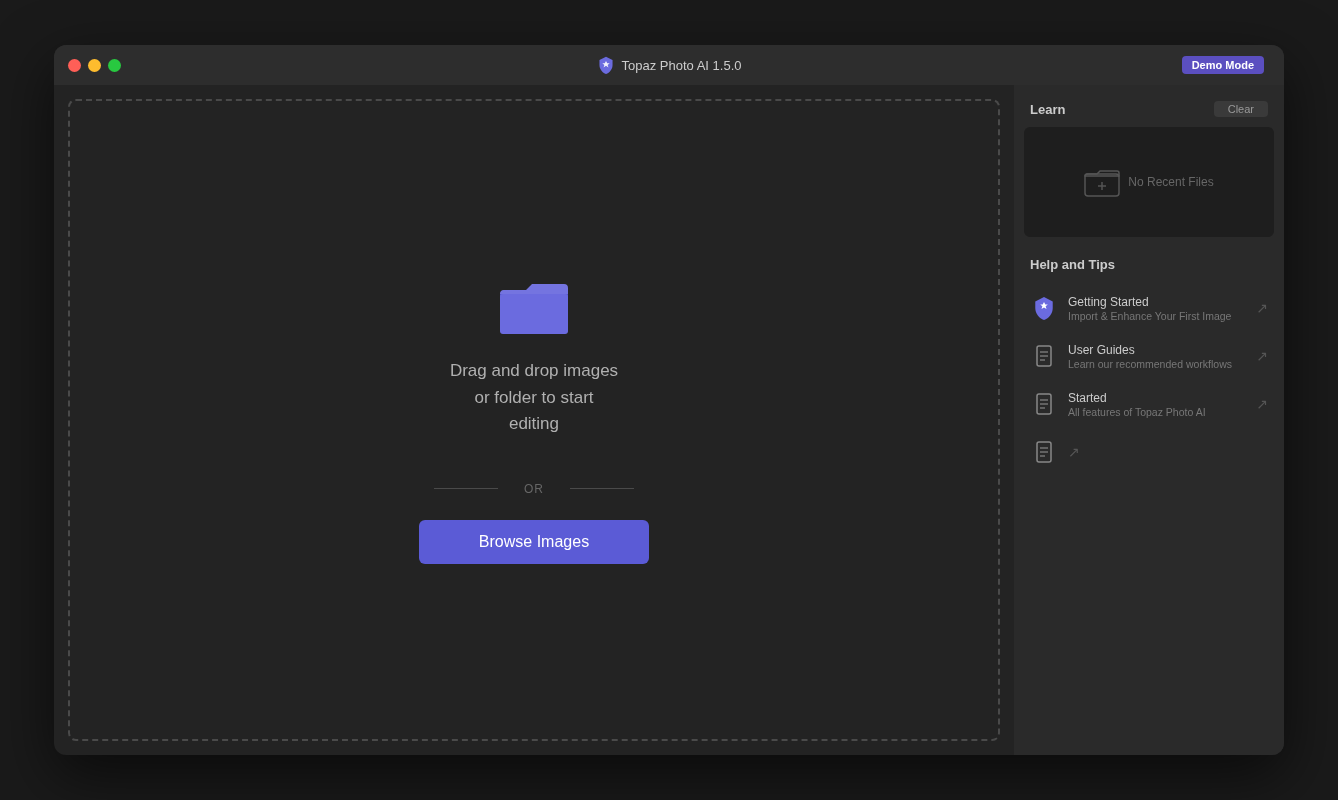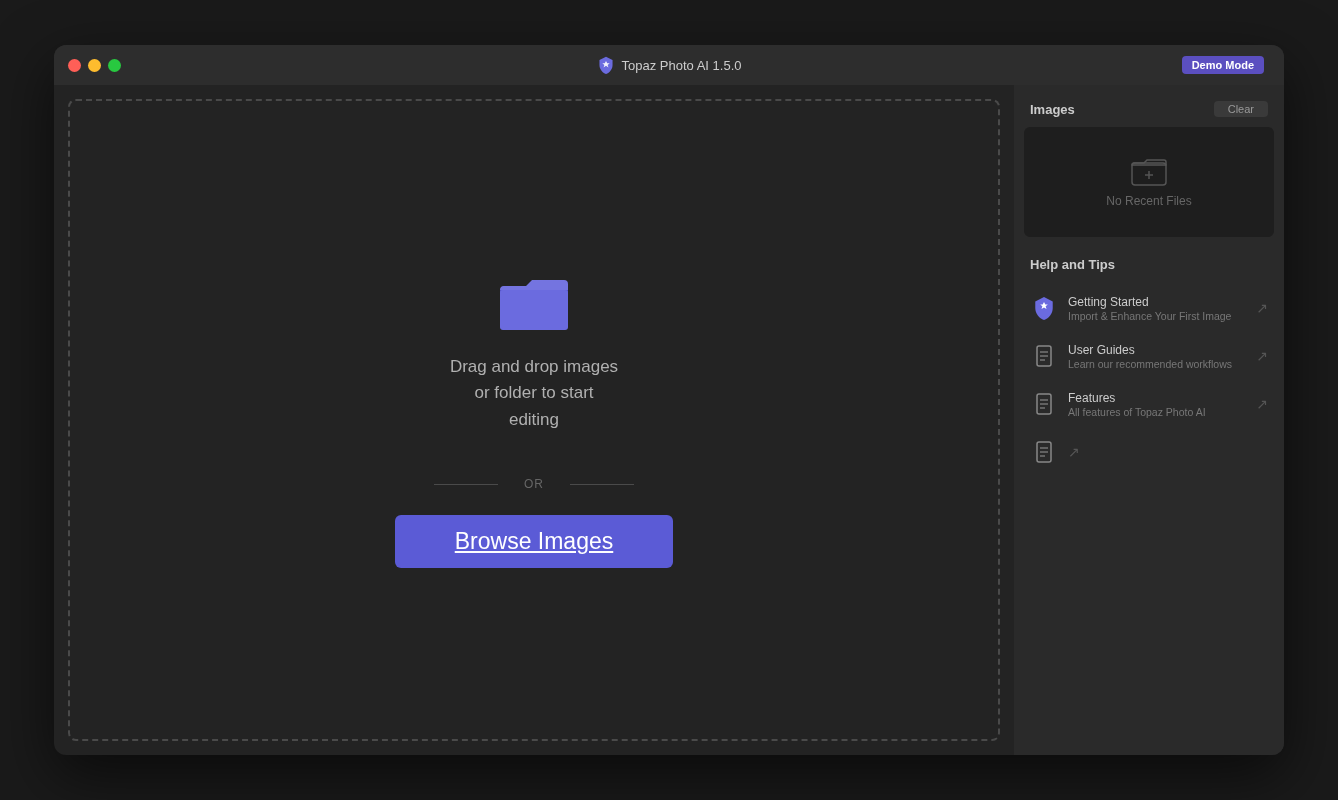--- a/index.html
+++ b/index.html
@@ -132,25 +132,24 @@
       font-size: 12px;
       letter-spacing: 1px;
     }
 
     .browse-btn {
       background: #5b5bd6;
       color: white;
       border: none;
       border-radius: 6px;
       padding: 13px 60px;
-      font-size: 23px;
+      font-size: 16px;
       font-weight: 500;
       cursor: pointer;
       transition: background 0.2s;
-      text-decoration: underline;
     }
 
     
     .sidebar {
       width: 270px;
       background: #2a2a2a;
       display: flex;
       flex-direction: column;
       padding: 16px 0 0 0;
       flex-shrink: 0;
@@ -178,21 +177,21 @@
       border-radius: 4px;
       cursor: pointer;
     }
 
     .recent-panel {
       background: #1e1e1e;
       margin: 0 10px;
       border-radius: 6px;
       height: 110px;
       display: flex;
-      flex-direction: column;
+      flex-direction: row;
       align-items: center;
       justify-content: center;
       gap: 8px;
       margin-bottom: 18px;
     }
 
     .no-recent-text {
       color: #666;
       font-size: 12px;
     }
@@ -294,21 +293,21 @@
         <span class="or-text">OR</span>
         <div class="divider-line"></div>
       </div>
 
       <button class="browse-btn">Browse Images</button>
     </div>
 
     <div class="sidebar">
 
       <div class="sidebar-section-header">
-        <span class="section-title">Images</span>
+        <span class="section-title">Learn</span>
         <button class="clear-btn">Clear</button>
       </div>
 
       <div class="recent-panel">
 
         <svg width="36" height="30" viewBox="0 0 36 30" xmlns="http://www.w3.org/2000/svg">
           <rect x="1" y="7" width="34" height="22" rx="3" ry="3" fill="none" stroke="#555" stroke-width="1.5"></rect>
           <path d="M1 9 Q1 7 3 7 L13 7 L16 4 L33 4 Q35 4 35 6 L35 9 Z" fill="none" stroke="#555" stroke-width="1.5"></path>
           <line x1="14" y1="19" x2="22" y2="19" stroke="#555" stroke-width="1.5"></line>
           <line x1="18" y1="15" x2="18" y2="23" stroke="#555" stroke-width="1.5"></line>
@@ -355,21 +354,21 @@
         <div class="help-item">
           <div class="help-item-icon">
             <svg width="20" height="22" viewBox="0 0 20 22" xmlns="http://www.w3.org/2000/svg">
               <rect x="3" y="1" width="14" height="20" rx="2" fill="none" stroke="#888" stroke-width="1.5"></rect>
               <line x1="6" y1="7" x2="14" y2="7" stroke="#888" stroke-width="1.2"></line>
               <line x1="6" y1="11" x2="14" y2="11" stroke="#888" stroke-width="1.2"></line>
               <line x1="6" y1="15" x2="11" y2="15" stroke="#888" stroke-width="1.2"></line>
             </svg>
           </div>
           <div class="help-item-text">
-            <div class="help-item-title">Features</div>
+            <div class="help-item-title">Started</div>
             <div class="help-item-subtitle">All features of Topaz Photo AI</div>
           </div>
           <span class="external-link-icon">↗</span>
         </div>
 
         <div class="help-item">
           <div class="help-item-icon">
             <svg width="20" height="22" viewBox="0 0 20 22" xmlns="http://www.w3.org/2000/svg">
               <rect x="3" y="1" width="14" height="20" rx="2" fill="none" stroke="#888" stroke-width="1.5"></rect>
               <line x1="6" y1="7" x2="14" y2="7" stroke="#888" stroke-width="1.2"></line>

